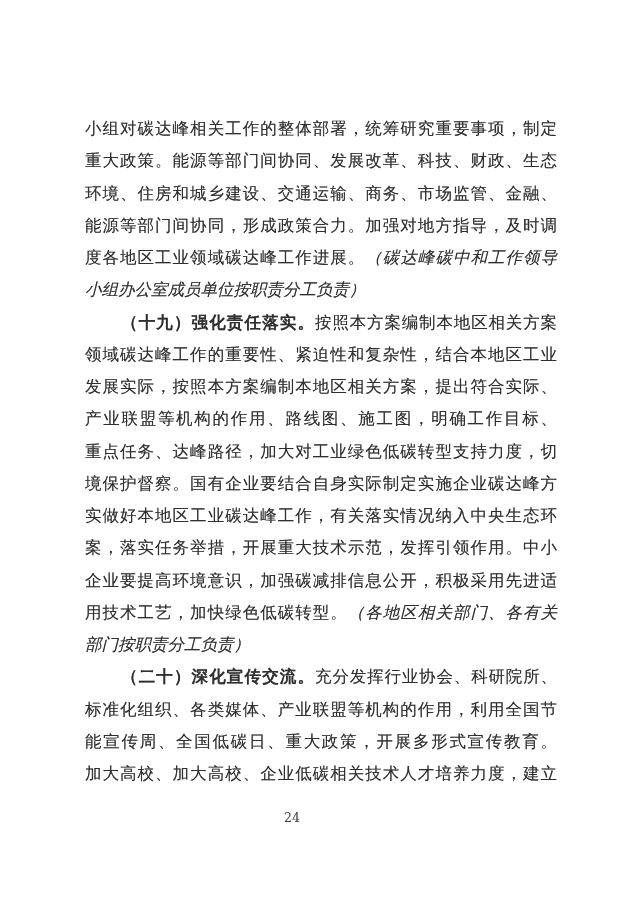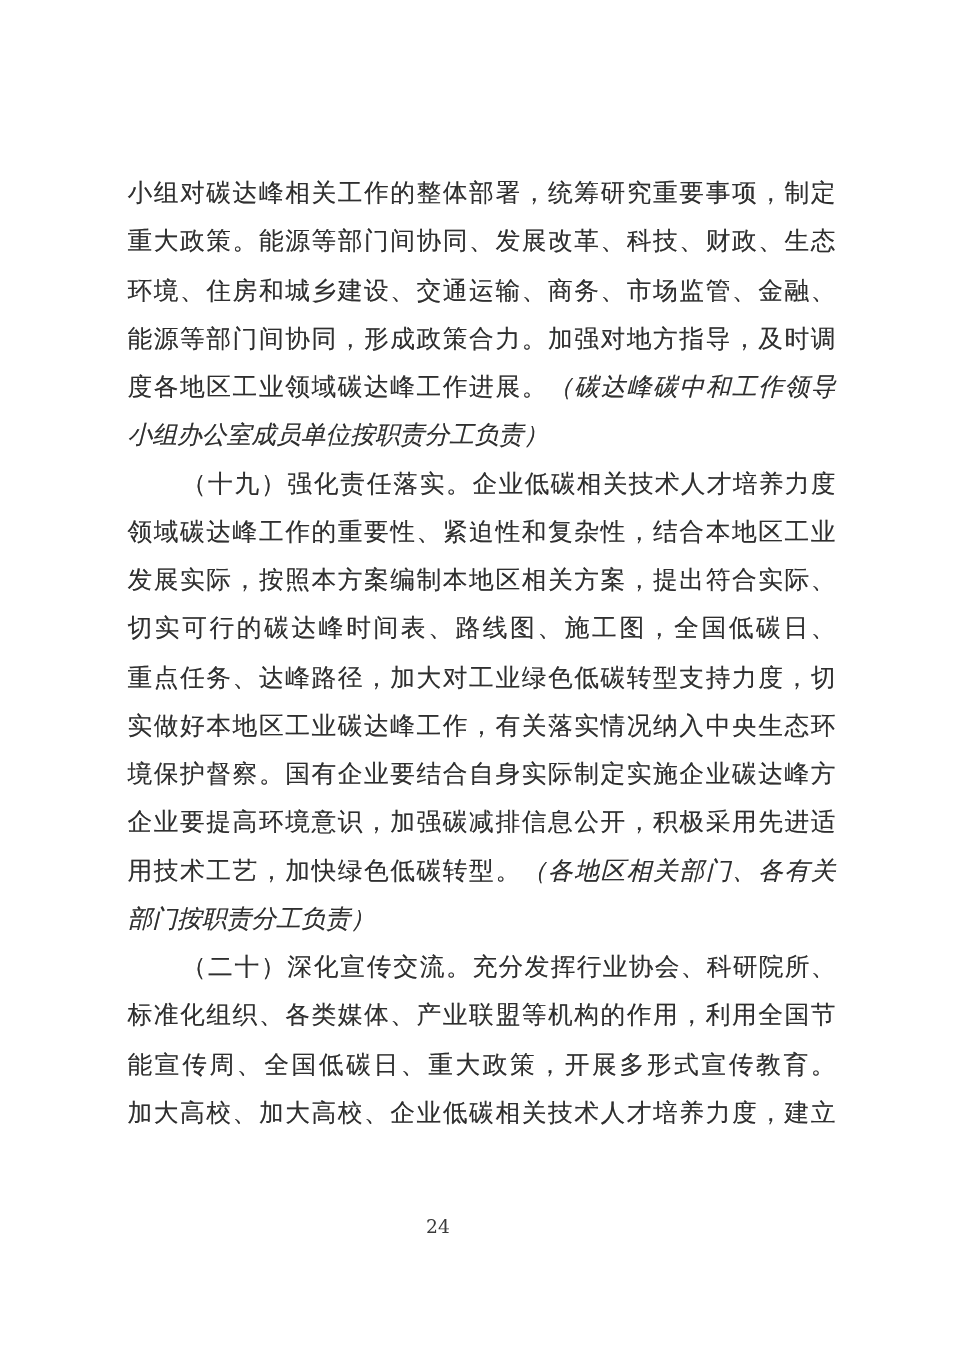--- a/index.html
+++ b/index.html
@@ -32,21 +32,21 @@
     text-shadow: 0 0 0.4px rgba(40,40,40,0.45);
   }
   .line.para-end {
     text-align-last: left;
   }
   .line.indent {
     padding-left: 36px;
   }
   .seg-normal { font-style: normal; }
   .seg-italic { font-style: italic; }
-  .seg-bold   { font-weight: 400; letter-spacing: 0.3px; }
+  .seg-bold   { font-weight: 700; letter-spacing: 0.3px; }
   .page-number {
     position: absolute;
     left: 0;
     top: 810px;
     width: 584px;
     text-align: center;
     font-size: 12.5px;
     color: #3a3a3a;
     font-family: "DejaVu Serif", "Liberation Serif", serif;
   }
@@ -55,27 +55,28 @@
 <body>
 
 <div class="page">
   <div class="textblock" id="textblock">
       <div class="line"><span class="seg-normal">小组对碳达峰相关工作的整体部署，统筹研究重要事项，制定</span></div>
       <div class="line"><span class="seg-normal">重大政策。能源等部门间协同、发展改革、科技、财政、生态</span></div>
       <div class="line"><span class="seg-normal">环境、住房和城乡建设、交通运输、商务、市场监管、金融、</span></div>
       <div class="line"><span class="seg-normal">能源等部门间协同，形成政策合力。加强对地方指导，及时调</span></div>
       <div class="line"><span class="seg-normal">度各地区工业领域碳达峰工作进展。</span><span class="seg-italic">（碳达峰碳中和工作领导</span></div>
       <div class="line para-end"><span class="seg-italic">小组办公室成员单位按职责分工负责）</span></div>
-      <div class="line indent"><span class="seg-bold">（十九）强化责任落实。</span><span class="seg-normal">企业低碳相关技术人才培养力度</span></div>
+      <div class="line indent"><span class="seg-bold">（十九）强化责任落实。</span><span class="seg-normal">按照本方案编制本地区相关方案</span></div>
       <div class="line"><span class="seg-normal">领域碳达峰工作的重要性、紧迫性和复杂性，结合本地区工业</span></div>
       <div class="line"><span class="seg-normal">发展实际，按照本方案编制本地区相关方案，提出符合实际、</span></div>
-      <div class="line"><span class="seg-normal">切实可行的碳达峰时间表、路线图、施工图，全国低碳日、</span></div>
+      <div class="line"><span class="seg-normal">产业联盟等机构的作用、路线图、施工图，明确工作目标、</span></div>
       <div class="line"><span class="seg-normal">重点任务、达峰路径，加大对工业绿色低碳转型支持力度，切</span></div>
+      <div class="line"><span class="seg-normal">境保护督察。国有企业要结合自身实际制定实施企业碳达峰方</span></div>
       <div class="line"><span class="seg-normal">实做好本地区工业碳达峰工作，有关落实情况纳入中央生态环</span></div>
-      <div class="line"><span class="seg-normal">境保护督察。国有企业要结合自身实际制定实施企业碳达峰方</span></div>
+      <div class="line"><span class="seg-normal">案，落实任务举措，开展重大技术示范，发挥引领作用。中小</span></div>
       <div class="line"><span class="seg-normal">企业要提高环境意识，加强碳减排信息公开，积极采用先进适</span></div>
       <div class="line"><span class="seg-normal">用技术工艺，加快绿色低碳转型。</span><span class="seg-italic">（各地区相关部门、各有关</span></div>
       <div class="line para-end"><span class="seg-italic">部门按职责分工负责）</span></div>
       <div class="line indent"><span class="seg-bold">（二十）深化宣传交流。</span><span class="seg-normal">充分发挥行业协会、科研院所、</span></div>
       <div class="line"><span class="seg-normal">标准化组织、各类媒体、产业联盟等机构的作用，利用全国节</span></div>
       <div class="line"><span class="seg-normal">能宣传周、全国低碳日、重大政策，开展多形式宣传教育。</span></div>
       <div class="line"><span class="seg-normal">加大高校、加大高校、企业低碳相关技术人才培养力度，建立</span></div>
     </div>
   <div class="page-number">24</div>
 </div>

